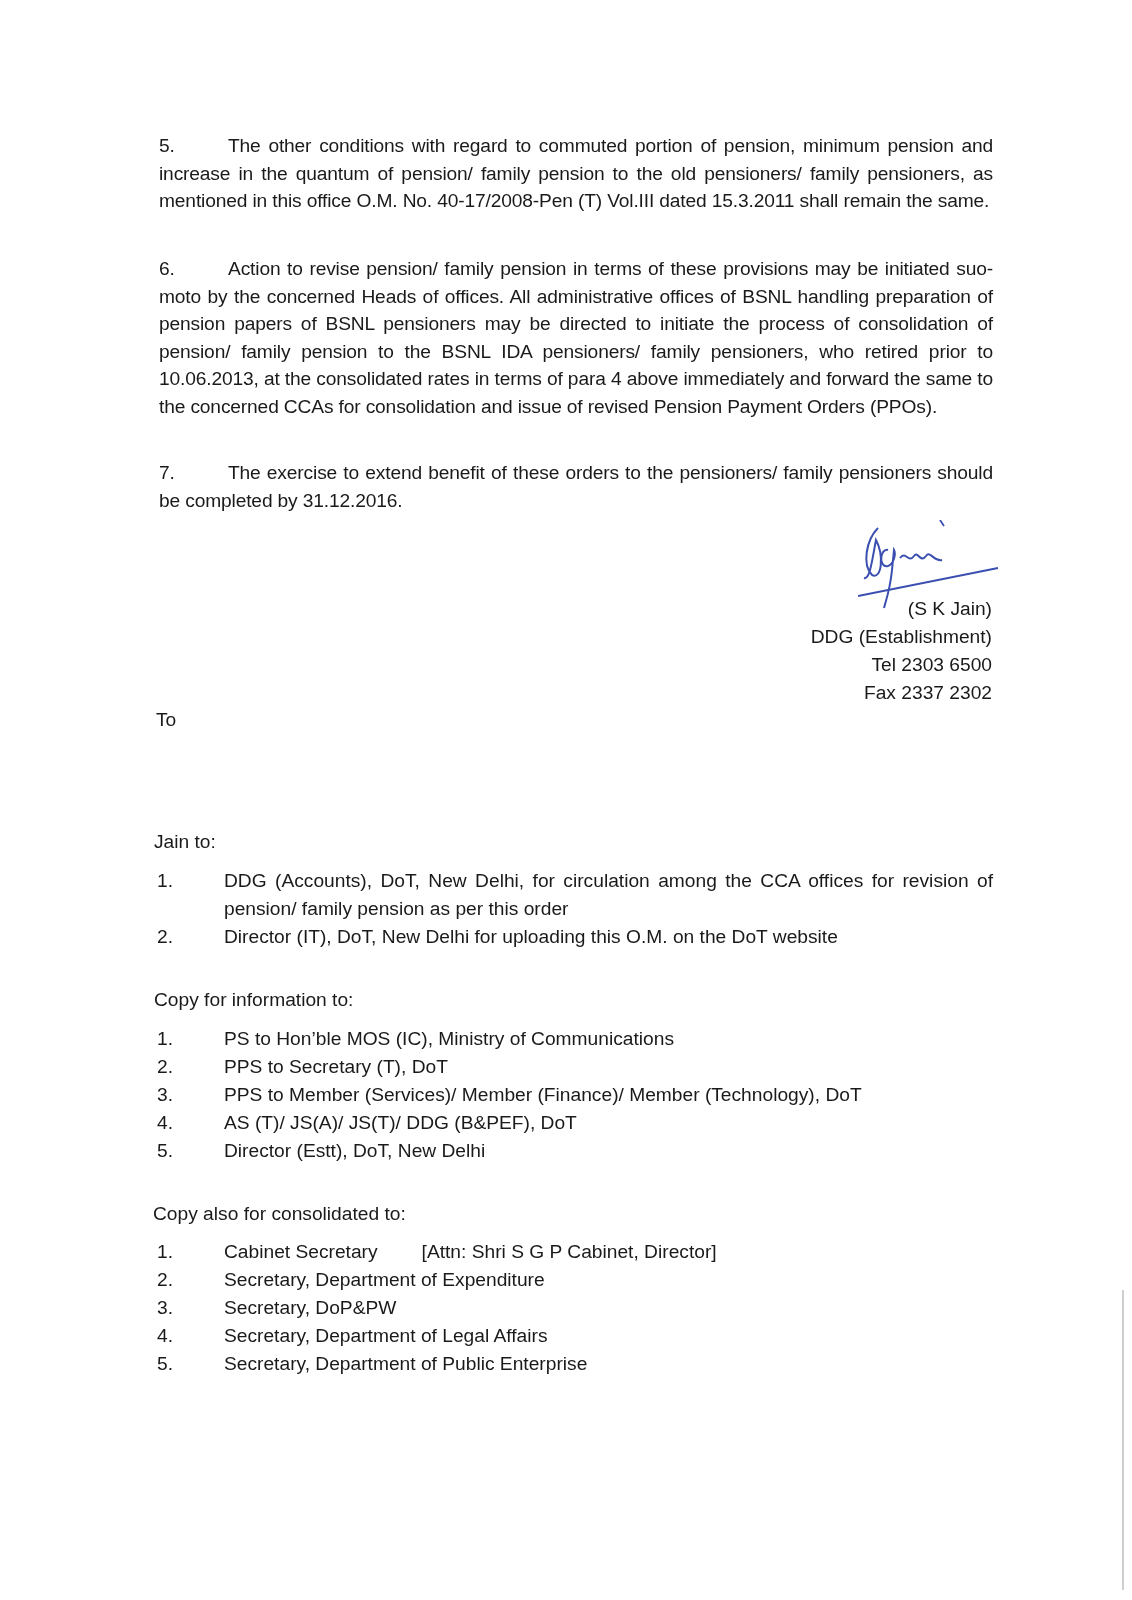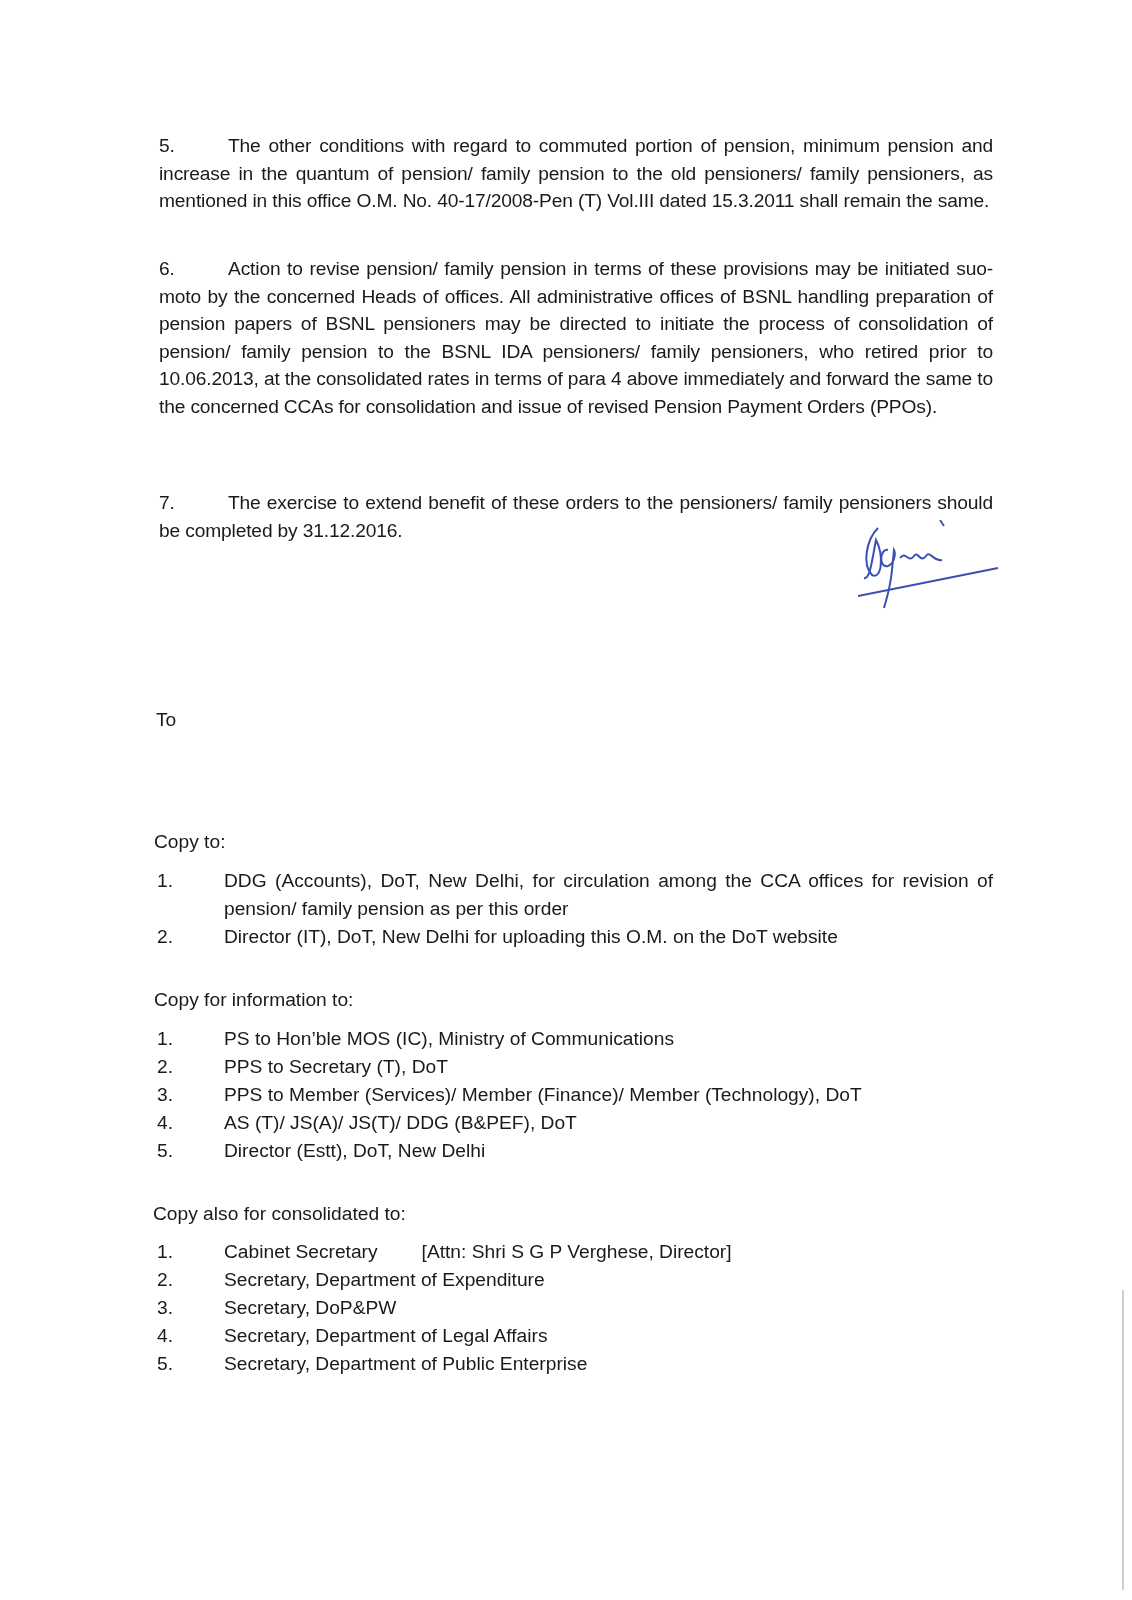--- a/index.html
+++ b/index.html
@@ -31,36 +31,42 @@
 <div class="page">
 
   <div class="para" style="top:132px;">
     <span class="num">5.</span><span>The other conditions with regard to commuted portion of pension, minimum pension and increase in the quantum of pension/ family pension to the old pensioners/ family pensioners, as mentioned in this office O.M. No. 40-17/2008-Pen (T) Vol.III dated 15.3.2011 shall remain the same.</span>
   </div>
 
   <div class="para" style="top:255px;">
     <span class="num">6.</span><span>Action to revise pension/ family pension in terms of these provisions may be initiated suo-moto by the concerned Heads of offices. All administrative offices of BSNL handling preparation of pension papers of BSNL pensioners may be directed to initiate the process of consolidation of pension/ family pension to the BSNL IDA pensioners/ family pensioners, who retired prior to 10.06.2013, at the consolidated rates in terms of para 4 above immediately and forward the same to the concerned CCAs for consolidation and issue of revised Pension Payment Orders (PPOs).</span>
   </div>
 
-  <div class="para" style="top:459px;margin-top:30px;">
+  <div class="para" style="top:459px;">
     <span class="num">7.</span><span>The exercise to extend benefit of these orders to the pensioners/ family pensioners should be completed by 31.12.2016.</span>
   </div>
 
   <svg class="signature" viewBox="0 0 150 100">
     <path d="M20 8 C 8 20, 4 45, 14 55 C 24 60, 26 35, 18 20 C 14 40, 12 60, 6 58" fill="none" stroke="#3a4fb0" stroke-width="2"></path>
     <path d="M30 30 C 22 28, 20 48, 30 46 C 36 44, 38 34, 36 30 L 34 50 C 32 70, 28 80, 26 88" fill="none" stroke="#3a4fb0" stroke-width="2"></path>
     <path d="M42 38 C 48 30, 50 44, 56 36 C 60 30, 62 44, 68 36 C 72 30, 76 42, 84 40" fill="none" stroke="#3a4fb0" stroke-width="2"></path>
     <path d="M0 76 C 40 68, 90 58, 140 48" fill="none" stroke="#3a4fb0" stroke-width="1.8"></path>
     <path d="M82 0 L 86 6" fill="none" stroke="#3a4fb0" stroke-width="1.8"></path>
   </svg>
 
+  <div class="sig-block" style="top:595px;">
+    <div>(S K Jain)</div>
+    <div>DDG (Establishment)</div>
+    <div>Tel  2303 6500</div>
+    <div>Fax  2337 2302</div>
+  </div>
 
   <div class="plain" style="left:156px; top:706px;">To</div>
 
-  <div class="plain" style="left:154px; top:828px;">Copy to:</div>
+  <div class="plain" style="left:154px; top:828px;">Jain to:</div>
   <div class="list" style="top:867px;">
     <div class="row">
       <span class="n">1.</span>
       <span class="t">DDG (Accounts), DoT, New Delhi, for circulation among the CCA offices for revision of pension/ family pension as per this order</span>
     </div>
     <div class="row">
       <span class="n">2.</span>
       <span class="t">Director (IT), DoT, New Delhi for uploading this O.M. on the DoT website</span>
     </div>
   </div>
@@ -86,21 +92,21 @@
     <div class="row">
       <span class="n">5.</span>
       <span class="t">Director (Estt), DoT, New Delhi</span>
     </div>
   </div>
 
   <div class="plain" style="left:153px; top:1200px;">Copy also for consolidated to:</div>
   <div class="list" style="top:1238px;">
     <div class="row">
       <span class="n">1.</span>
-      <span class="t"><span>Cabinet Secretary</span><span class="attn">[Attn: Shri S G P Verghese, Director]</span></span>
+      <span class="t"><span>Cabinet Secretary</span><span class="attn">[Attn: Shri S G P Cabinet, Director]</span></span>
     </div>
     <div class="row">
       <span class="n">2.</span>
       <span class="t">Secretary, Department of Expenditure</span>
     </div>
     <div class="row">
       <span class="n">3.</span>
       <span class="t">Secretary, DoP&amp;PW</span>
     </div>
     <div class="row">

